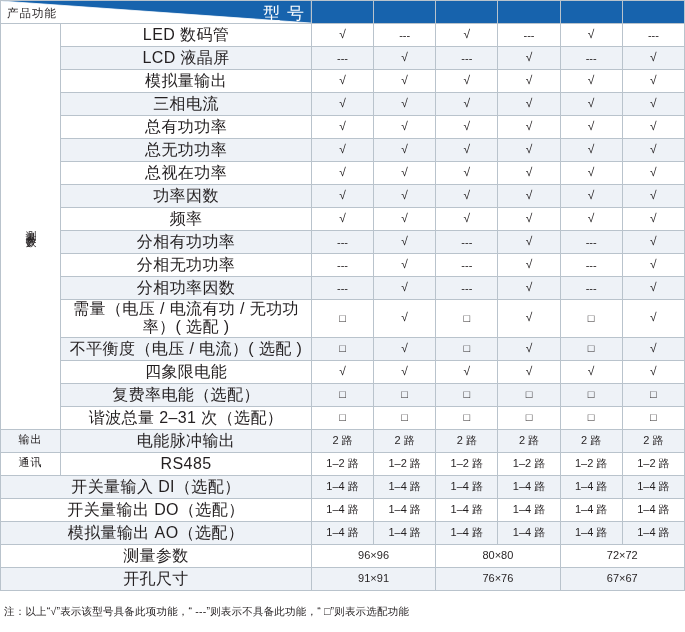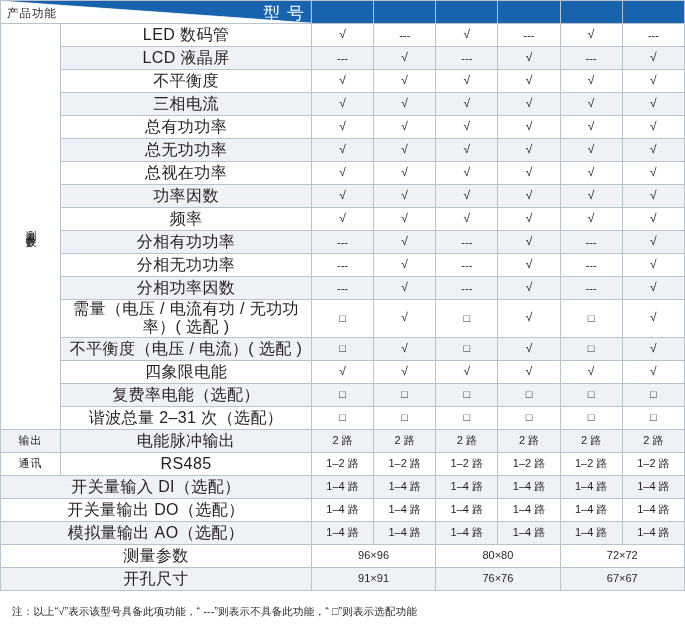--- a/index.html
+++ b/index.html
@@ -100,25 +100,25 @@
   .val-cell {
     font-size: 11px;
   }
   .val-check { font-size: 12px; }
   .val-dash  { letter-spacing: 0px; }
   .val-box   { font-size: 11px; }
 
   .row-alt td { background: #eef2f7; }
   .row-plain td { background: #ffffff; }
 
-  .span-label { font-size: 11px; letter-spacing: 1px; }
+  .span-label { font-size: 11px; letter-spacing: 1px; font-family: Liberation Mono, monospace; }
 
   .note {
     margin-top: 14px;
-    padding-left: 12px;
+    padding-left: 4px;
     font-size: 10.5px;
     color: #231f20;
     letter-spacing: 0.2px;
   }
 </style>
 </head>
 <body>
 
 <div class="sheet">
 
@@ -163,21 +163,21 @@
         <tr class="row-alt">
           <td class="feat-cell">LCD 液晶屏</td>
           <td class="val-cell val-dash">---</td>
           <td class="val-cell val-check">√</td>
           <td class="val-cell val-dash">---</td>
           <td class="val-cell val-check">√</td>
           <td class="val-cell val-dash">---</td>
           <td class="val-cell val-check">√</td>
         </tr>
         <tr class="row-plain">
-          <td class="feat-cell">不平衡度</td>
+          <td class="feat-cell">模拟量输出</td>
           <td class="val-cell val-check">√</td>
           <td class="val-cell val-check">√</td>
           <td class="val-cell val-check">√</td>
           <td class="val-cell val-check">√</td>
           <td class="val-cell val-check">√</td>
           <td class="val-cell val-check">√</td>
         </tr>
         <tr class="row-alt">
           <td class="feat-cell">三相电流</td>
           <td class="val-cell val-check">√</td>

